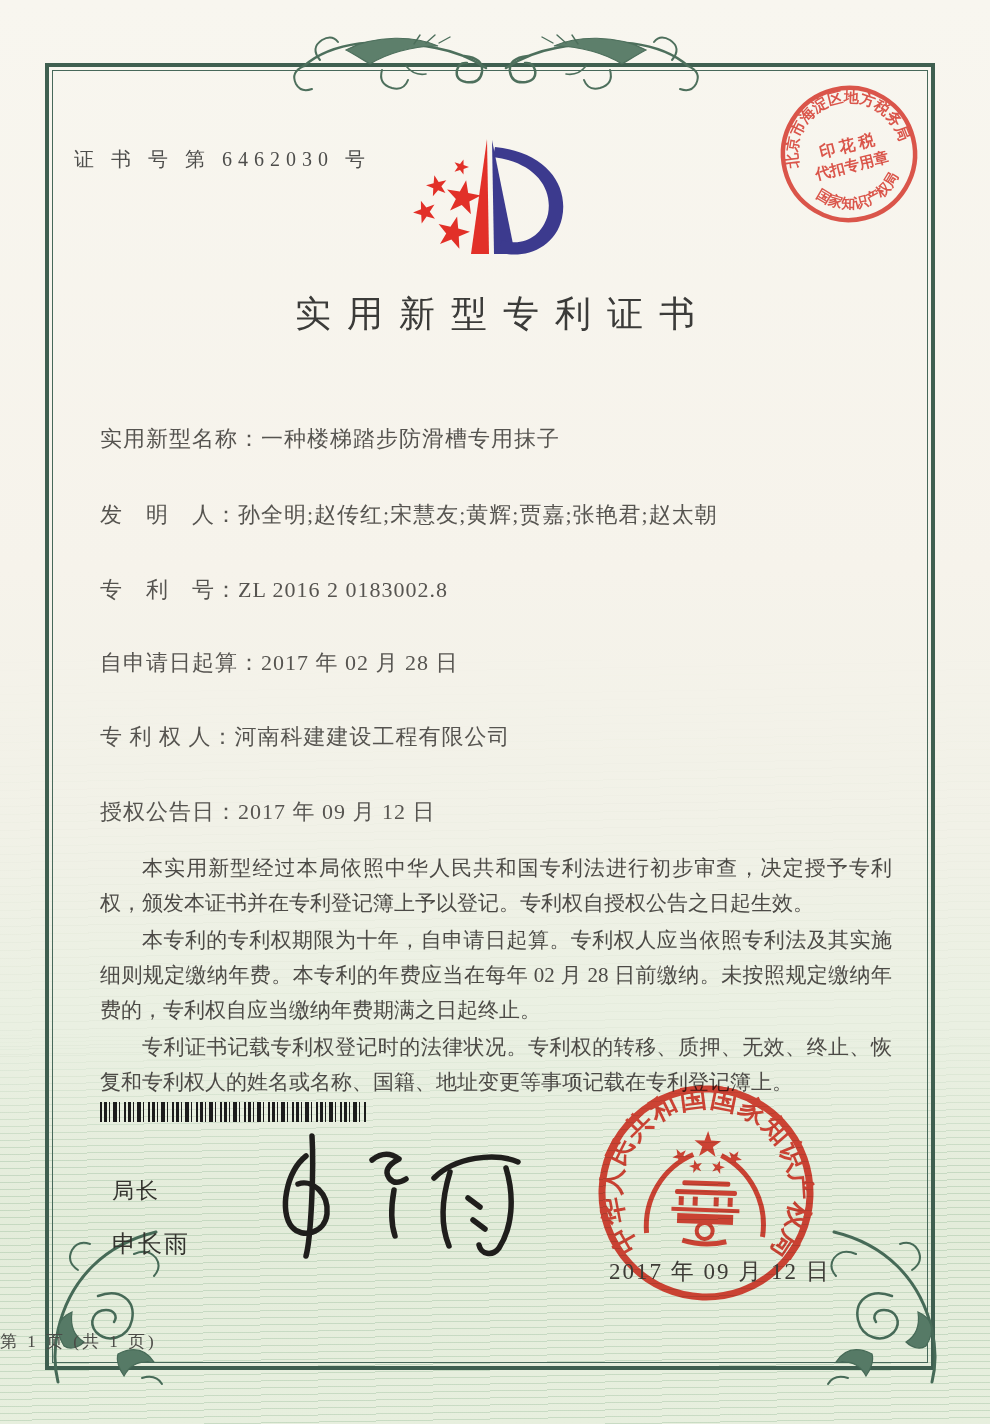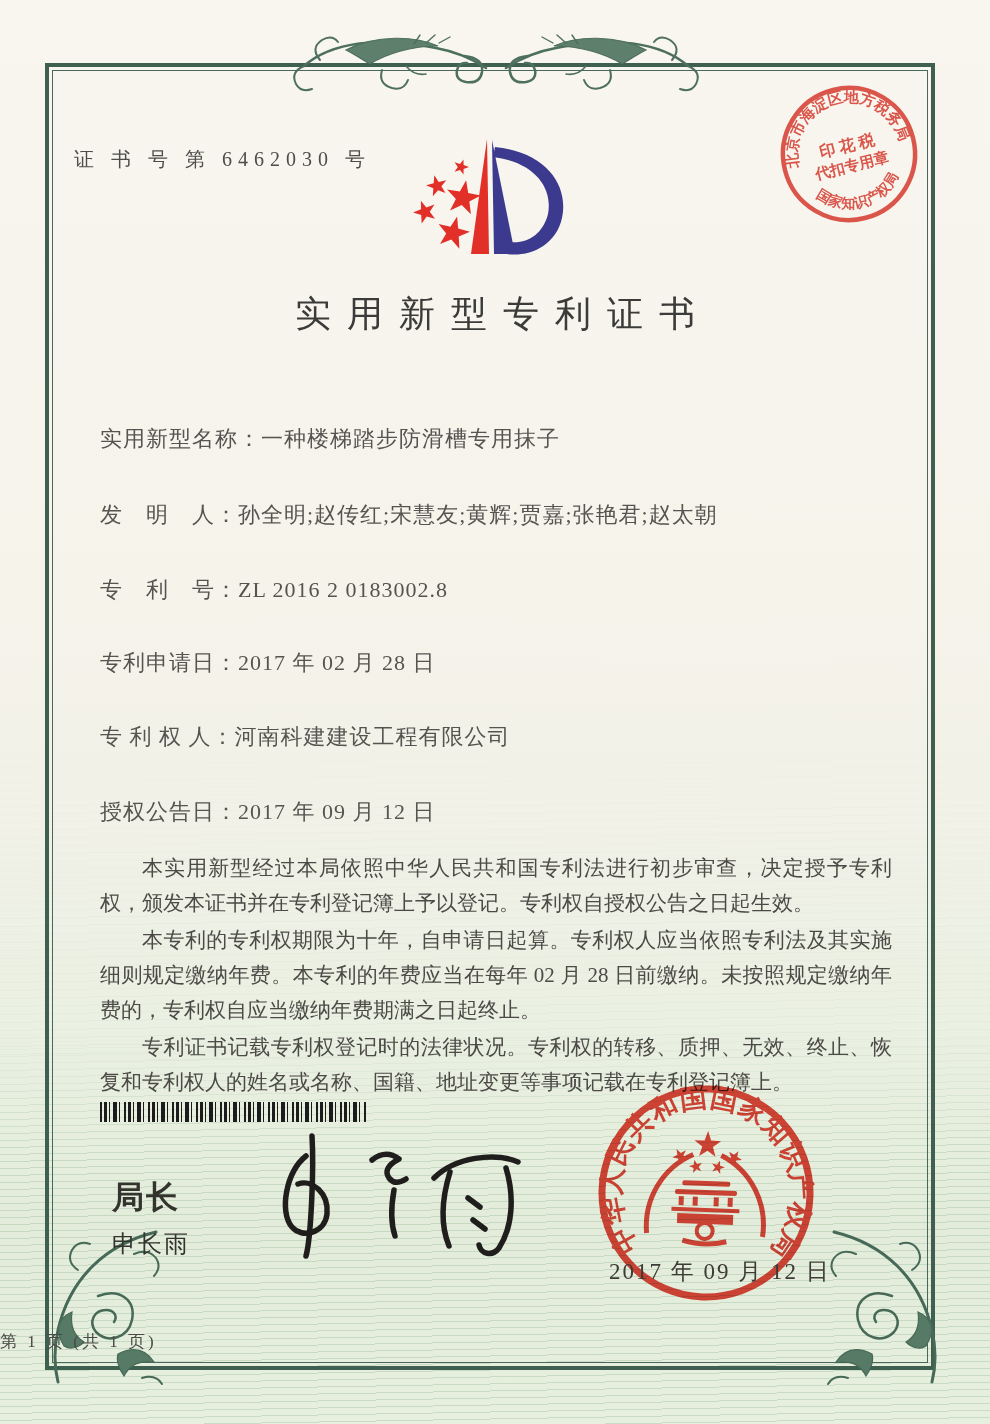--- a/index.html
+++ b/index.html
@@ -24,21 +24,21 @@
   .frame::after{content:"";position:absolute;inset:3px;border:1px solid #47685a;}
   .certno{position:absolute;left:74px;top:146px;font-size:20px;letter-spacing:6px;color:#4d4d4b;}
   .title{position:absolute;left:0;right:0;top:290px;text-align:center;font-size:36px;letter-spacing:16px;text-indent:16px;color:#3b3b39;font-weight:500;}
   .field{position:absolute;left:100px;font-size:22px;letter-spacing:1px;color:#565450;}
   .paras{position:absolute;left:100px;width:792px;top:849px;font-size:21px;line-height:35px;color:#4c4a46;text-align:justify;}
   .paras p{margin:2px 0;text-indent:2em;}
   .barcode{
     position:absolute;left:100px;top:1102px;width:268px;height:20px;
     background:repeating-linear-gradient(90deg,#1c1c1c 0 2px,transparent 2px 4px,#1c1c1c 4px 7px,transparent 7px 9px,#1c1c1c 9px 10px,transparent 10px 13px,#1c1c1c 13px 17px,transparent 17px 19px,#1c1c1c 19px 20px,transparent 20px 24px);
   }
-  .director-title{position:absolute;left:112px;top:1176px;font-size:32px;letter-spacing:2px;color:#34342f;font-weight:bold;}
+  .director-title{position:absolute;left:112px;top:1176px;font-size:22px;letter-spacing:2px;color:#34342f;}
   .director-name{position:absolute;left:112px;top:1228px;font-size:24px;letter-spacing:2px;color:#34342f;}
   .seal-date{position:absolute;left:609px;top:1256px;font-size:23px;letter-spacing:2px;color:#3d3b36;z-index:6;}
   .footer{position:absolute;left:0;right:0;top:1330px;text-align:left;font-size:17px;letter-spacing:3px;color:#4a4a46;}
   .svgabs{position:absolute;}
   .blend{mix-blend-mode:multiply;}
 </style>
 </head>
 <body>
 
 <div class="texture2"></div>
@@ -116,21 +116,21 @@
     <text y="-3" font-size="16" text-anchor="middle" font-weight="bold">印 花 税</text>
     <text y="17" font-size="15" text-anchor="middle" font-weight="bold">代扣专用章</text>
   </g>
 </svg>
 
 <div class="title">实用新型专利证书</div>
 
 <div class="field" style="top:424px"><span>实用新型名称：</span><span>一种楼梯踏步防滑槽专用抹子</span></div>
 <div class="field" style="top:500px"><span>发　明　人：</span><span>孙全明;赵传红;宋慧友;黄辉;贾嘉;张艳君;赵太朝</span></div>
 <div class="field" style="top:575px"><span>专　利　号：</span><span>ZL 2016 2 0183002.8</span></div>
-<div class="field" style="top:648px"><span>专利申请日：</span><span>2017 年 02 月 28 日</span></div>
+<div class="field" style="top:648px"><span>自申请日起算：</span><span>2017 年 02 月 28 日</span></div>
 <div class="field" style="top:722px"><span>专 利 权 人：</span><span>河南科建建设工程有限公司</span></div>
 <div class="field" style="top:797px"><span>授权公告日：</span><span>2017 年 09 月 12 日</span></div>
 
 <div class="paras">
   <p>本实用新型经过本局依照中华人民共和国专利法进行初步审查，决定授予专利权，颁发本证书并在专利登记簿上予以登记。专利权自授权公告之日起生效。</p>
   <p>本专利的专利权期限为十年，自申请日起算。专利权人应当依照专利法及其实施细则规定缴纳年费。本专利的年费应当在每年 02 月 28 日前缴纳。未按照规定缴纳年费的，专利权自应当缴纳年费期满之日起终止。</p>
   <p>专利证书记载专利权登记时的法律状况。专利权的转移、质押、无效、终止、恢复和专利权人的姓名或名称、国籍、地址变更等事项记载在专利登记簿上。</p>
 </div>
 
 <div class="barcode"></div>

